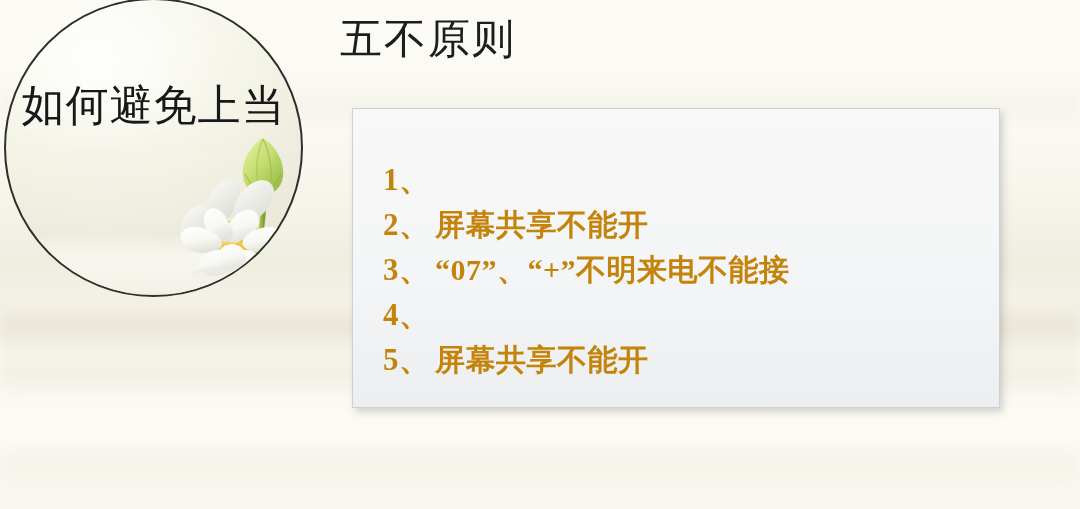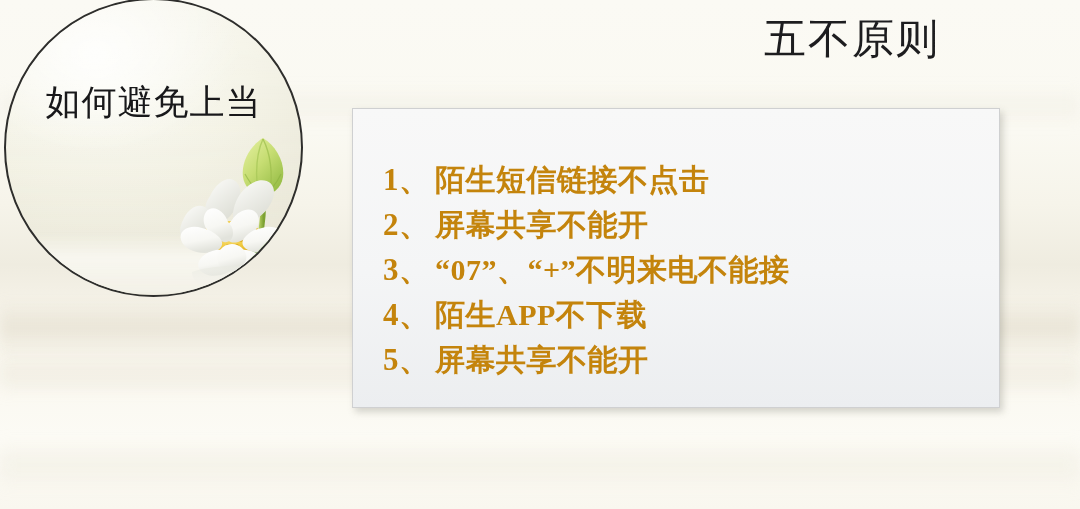--- a/index.html
+++ b/index.html
@@ -89,21 +89,21 @@
     background: linear-gradient(to bottom, rgba(248,247,240,0) 0%, rgba(250,249,243,0.85) 40%, rgba(243,241,232,0.95) 100%);
     filter: blur(2px);
     pointer-events: none;
   }
   .circle-label {
     position: absolute;
     left: 0;
     right: 0;
     top: 84px;
     text-align: center;
-    font-size: 35px;
+    font-size: 43px;
     font-weight: 400;
     color: #18181a;
     letter-spacing: 1px;
     line-height: 1;
     z-index: 6;
     white-space: nowrap;
   }
 
   
   .lotus {
@@ -115,21 +115,21 @@
     z-index: 4;
   }
   .lotus svg { display: block; width: 100%; height: 100%; }
 
   
   .slide-title {
     position: absolute;
     left: 340px;
     top: 16px;
     width: 600px;
-    text-align: right;
+    text-align: left;
     font-size: 42px;
     font-weight: 400;
     color: #1d1d1f;
     letter-spacing: 2px;
     line-height: 1.1;
     white-space: nowrap;
   }
 
   
   .content-panel {
@@ -278,36 +278,34 @@
     <div class="circle-label">如何避免上当</div>
   </div>
 
   <div class="slide-title">五不原则</div>
 
   <div class="content-panel">
     <div class="rules-list">
 
       <div class="rule-line">
         <span class="rule-num">1、</span>
-        <span class="rule-text">陌生短信链接不点击</span>
       </div>
 
       <div class="rule-line">
         <span class="rule-num">2、</span>
         <span class="rule-text">屏幕共享不能开</span>
       </div>
 
       <div class="rule-line">
         <span class="rule-num">3、</span>
         <span class="rule-text">“07”、“+”不明来电不能接</span>
       </div>
 
       <div class="rule-line">
         <span class="rule-num">4、</span>
-        <span class="rule-text">陌生APP不下载</span>
       </div>
 
       <div class="rule-line">
         <span class="rule-num">5、</span>
         <span class="rule-text">屏幕共享不能开</span>
       </div>
 
     </div>
   </div>
 

